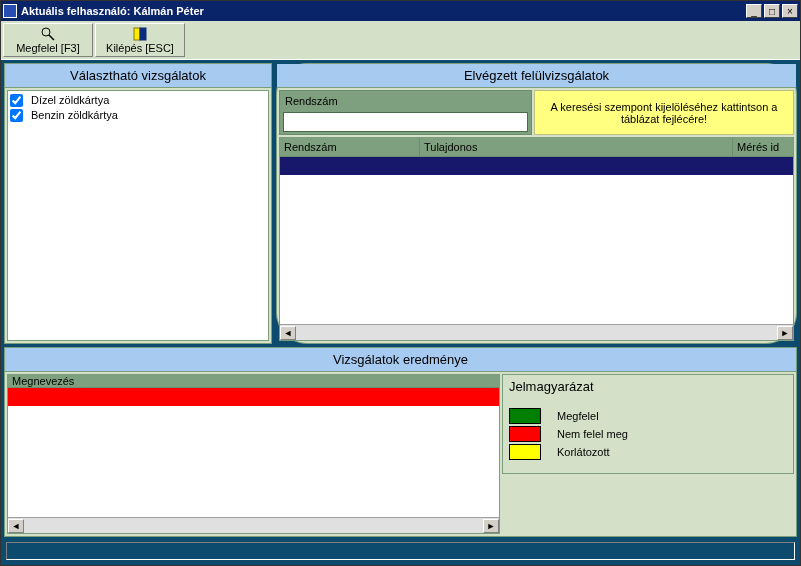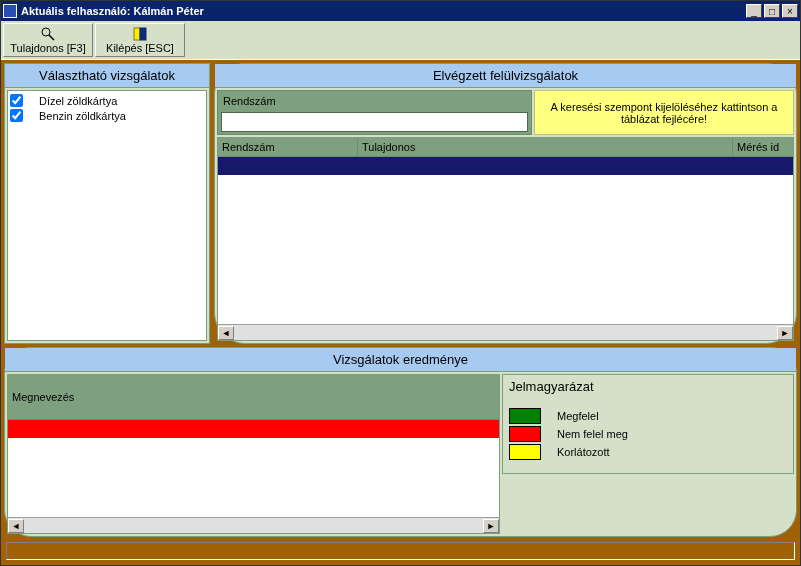--- a/index.html
+++ b/index.html
@@ -8,21 +8,21 @@
     font-family: Tahoma, Arial, sans-serif;
     font-size: 11px;
     background: #d4e0c8;
     width: 801px;
     height: 566px;
     overflow: hidden;
   }
   .window {
     width: 801px; height: 566px;
     border: 1px solid #333;
-    background: #a16207;
+    background: #0c4a6e;
     display: flex; flex-direction: column;
   }
   .titlebar {
     background: #0a246a;
     color: #fff;
     display: flex; align-items: center;
     height: 20px;
     padding: 0 2px;
   }
   .titlebar .icon-sq {
@@ -59,27 +59,27 @@
     background:#d4e0c8;
     display:flex; flex-direction:column;
   }
   .panel-header {
     background:#a6caf0;
     text-align:center;
     padding:4px 2px;
     border-bottom:1px solid #7b9e7b;
     font-size:13px;
   }
-  .pleft { width:206px; }
+  .pleft { width:268px; }
   .pright { flex:1;border-radius:31px; }
   .chklist {
     background:#fff; flex:1; margin:2px; border:1px solid #7b9e7b;
     padding:2px;
   }
-  .chkrow { display:flex; align-items:center; gap:14px; padding:1px 0;}
+  .chkrow { display:flex; align-items:flex-start; gap:6px; padding:1px 0;}
   .chkrow input { margin:0 2px 0 0;}
   .searchrow { display:flex; margin:2px; gap:2px; }
   .searchbox {
     background:#7fa07f; flex:1;
     border:1px solid #6b8f6b;
     padding:2px 3px;
     display:flex; flex-direction:column; gap:2px;
   }
   .searchbox .lbl { color:#000; padding:2px 2px 3px 2px;}
   .searchbox input {
@@ -110,30 +110,30 @@
   .hscroll {
     height:16px; background:#e0e0e0;
     display:flex; align-items:center;
     border-top:1px solid #a0a0a0;
   }
   .sbtn {
     width:16px;height:14px;background:#d4d0c8;
     border:1px solid #fff;border-right-color:#808080;border-bottom-color:#808080;
     display:flex;align-items:center;justify-content:center;font-size:9px;
   }
-  .lower { flex:0 0 190px;border-radius:27px; }
+  .lower { flex:0 0 190px; }
   .lower .panel-header { font-size:13px;}
   .lowerbody {
     display:flex; flex:1; padding:2px; gap:2px;
   }
   .resultgrid {
     flex:1; display:flex; flex-direction:column;
     border:1px solid #7b9e7b; background:#fff;
   }
-  .rhead { background:#7fa07f; padding:16px 4px; border-bottom:1px solid #6b8f6b;}
+  .rhead { background:#7fa07f; padding:0 4px; border-bottom:1px solid #6b8f6b;}
   .rbody { flex:1; background:#fff;}
   .redrow { height:18px; background:#ff0000;}
   .legend {
     width:292px; border:1px solid #7b9e7b;
     background:#d4e0c8; padding:4px 6px;
     align-self:flex-start;
     height:100px;
   }
   .legtitle { margin-bottom:14px; font-size:13px;}
   .legrow { display:flex; align-items:center; gap:16px; margin:2px 0;}
@@ -160,21 +160,21 @@
   </div>
 
   <div class="toolbar">
     <div class="tbtn">
       <div class="ico">
         <svg width="14" height="14" viewBox="0 0 14 14">
             <circle cx="5" cy="5" r="4" fill="none" stroke="#000"></circle>
             <line x1="8" y1="8" x2="13" y2="13" stroke="#000" stroke-width="1.5"></line>
           </svg>
       </div>
-      <span>Tulajdonos [F3]</span>
+      <span>Megfelel [F3]</span>
     </div>
     <div class="tbtn">
       <div class="ico">
         <svg width="14" height="14">
             <rect x="1" y="1" width="6" height="12" fill="#ffea00" stroke="#8a7a00"></rect>
             <rect x="7" y="1" width="6" height="12" fill="#0a2a7a" stroke="#0a2a7a"></rect>
           </svg>
       </div>
       <span>Kilépés [ESC]</span>
     </div>

